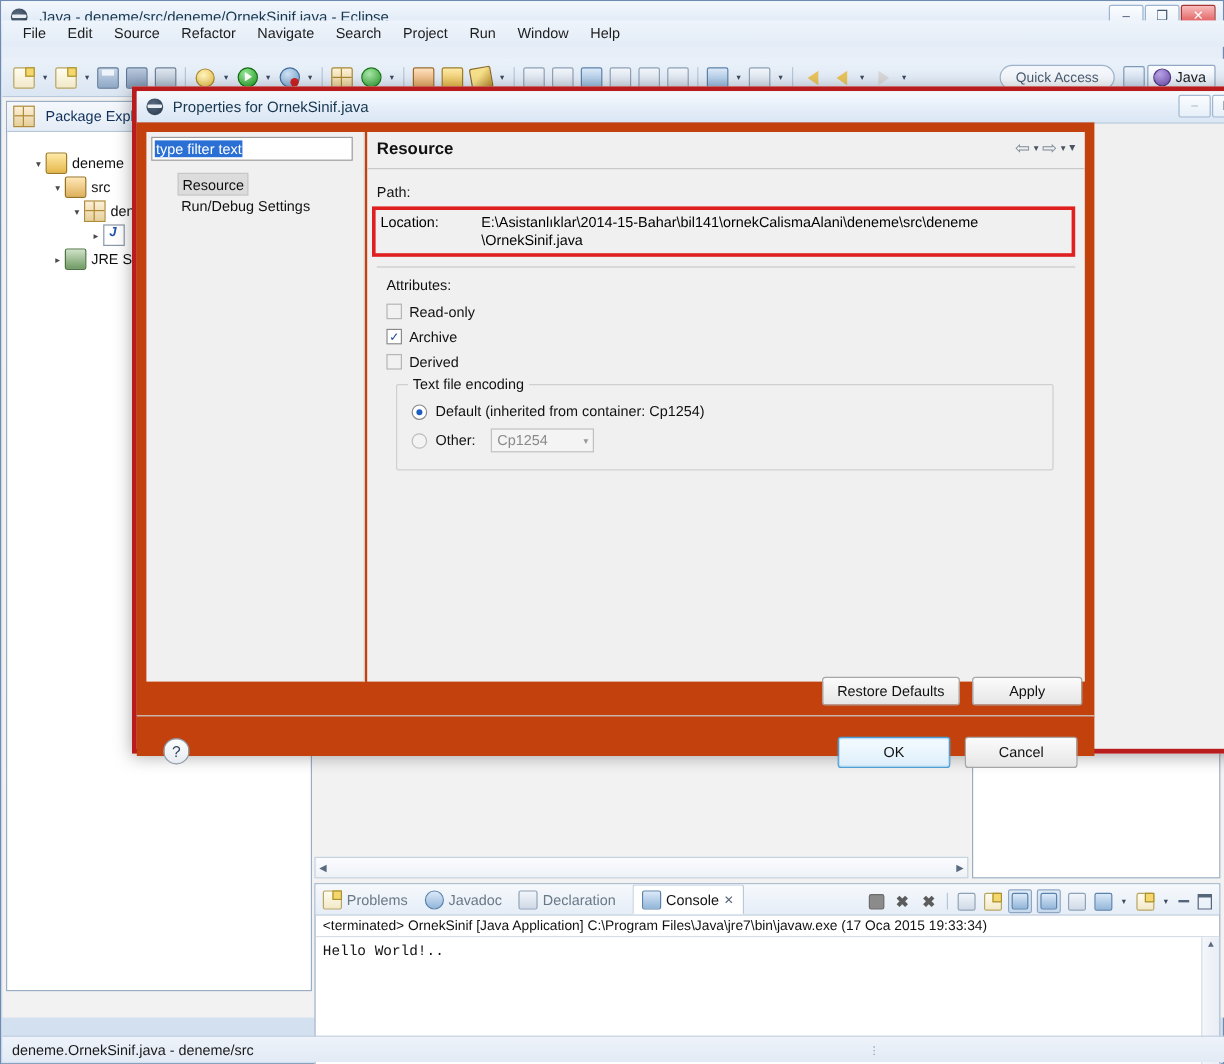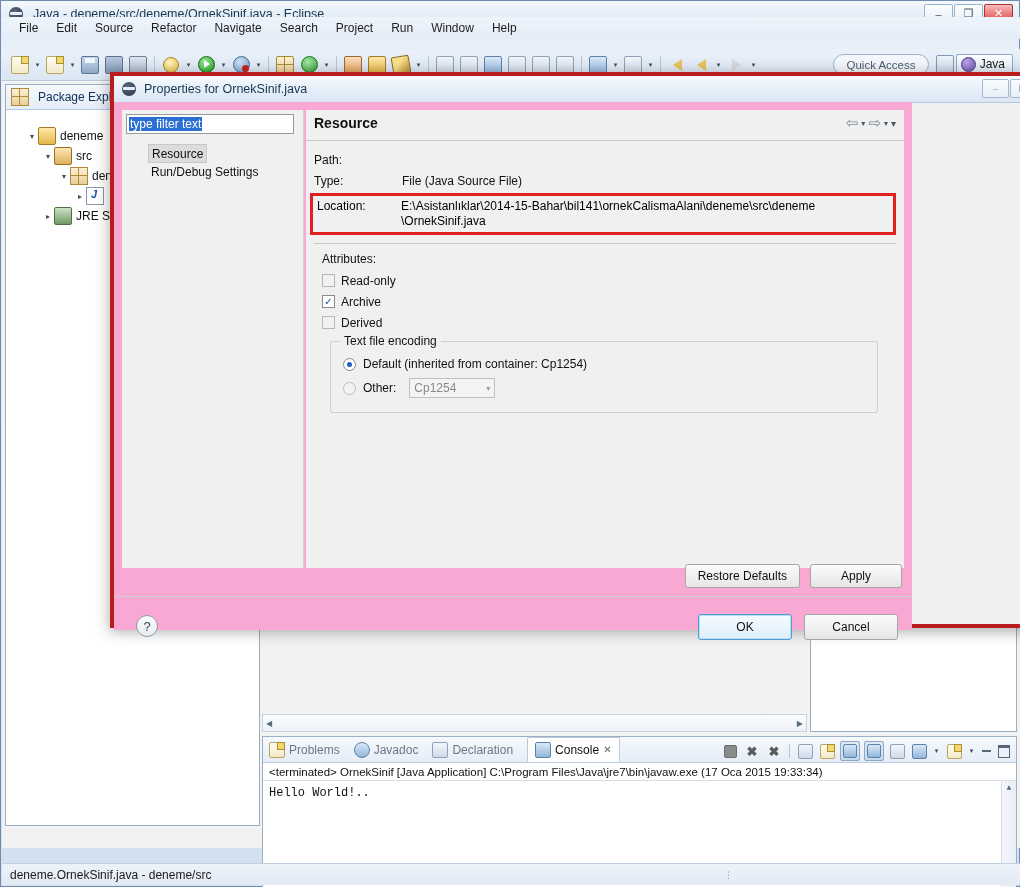--- a/index.html
+++ b/index.html
@@ -237,21 +237,21 @@
   .dlg-title-text{font-size:12.5px;color:#17374f;margin-left:8px;}
   .dlg-ctrls{position:absolute;right:5px;top:3px;display:flex;gap:1px;}
   .dlg-ctrl{
     width:27px;height:19px;border:1px solid #a3b8d0;border-radius:2px;
     background:linear-gradient(180deg,#fbfdff,#e6eff8);
     display:flex;align-items:center;justify-content:center;font-size:10px;color:#4a5c72;box-sizing:border-box;
   }
   .dlg-ctrl.close{background:linear-gradient(180deg,#e88a84,#c22f24);border-color:#962117;color:#fff;font-size:12px;}
   .dlg-ctrl.min{color:#9fb0c4;}
 
-  .dlg-body{position:absolute;left:0;top:26px;width:798px;height:528px;background:#f9a8d4;}
+  .dlg-body{position:absolute;left:0;top:26px;width:798px;height:528px;background:#c2410c;}
   .dlg-left{
     position:absolute;left:8px;top:8px;width:182px;height:458px;
     background:#f0f0f0;border-right:1px solid #cfcfcf;box-sizing:border-box;
   }
   .filter-input{
     margin:4px 2px 0 4px;width:168px;height:20px;background:#fff;border:1px solid #9a9a9a;
     box-sizing:border-box;display:flex;align-items:center;padding:0 2px;
   }
   .filter-sel{background:#2a6fd4;color:#fff;font-size:12px;padding:0 1px;}
   .nav-tree{margin-top:10px;padding-left:26px;}
@@ -667,24 +667,20 @@
             <span class="nav-caret">▾</span>
             <span class="nav-arrow">⇨</span>
             <span class="nav-caret">▾</span>
             <span class="nav-caret" style="font-size:10px">▾</span>
           </div>
         </div>
 
         <div class="prop-rows">
           <div class="prow">
             <div class="plabel">Path:</div>
-          </div>
-          <div class="prow">
-            <div class="plabel">Type:</div>
-            <div class="pvalue">File  (Java Source File)</div>
           </div>
 
           <div class="loc-box">
             <div class="plabel">Location:</div>
             <div class="pvalue">
               <div>E:\Asistanlıklar\2014-15-Bahar\bil141\ornekCalismaAlani\deneme\src\deneme</div>
               <div>\OrnekSinif.java</div>
             </div>
           </div>
 

